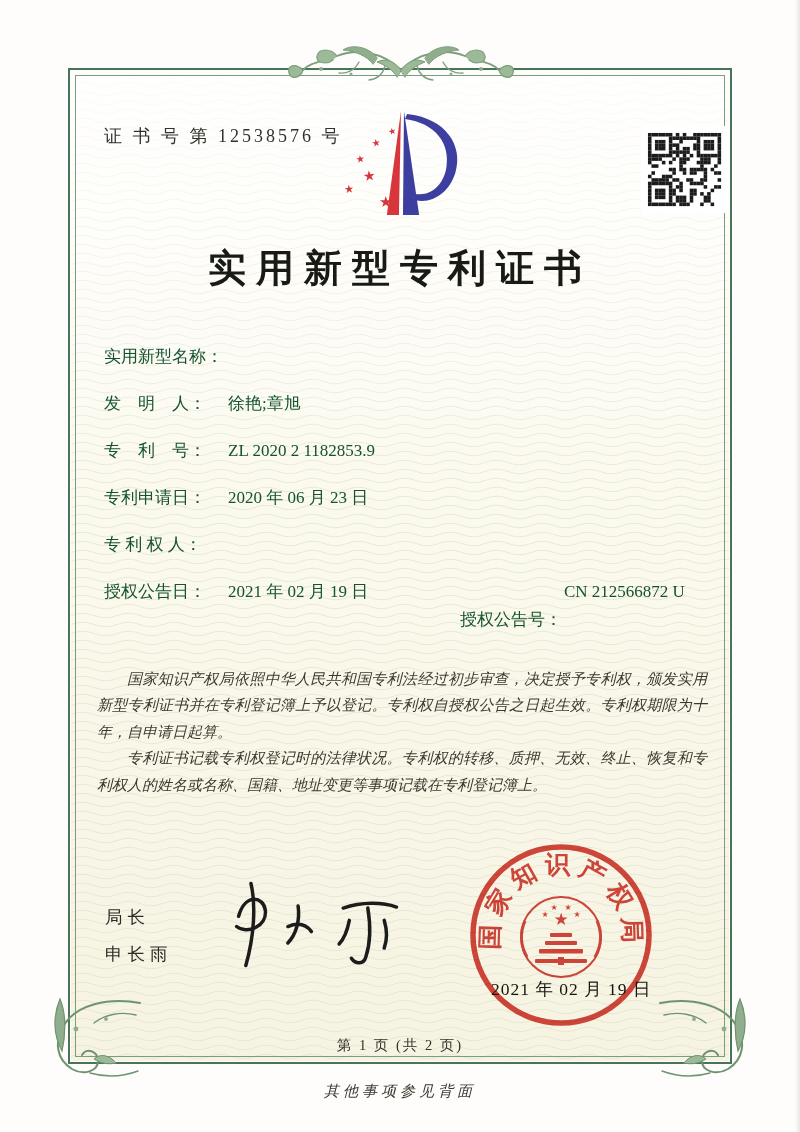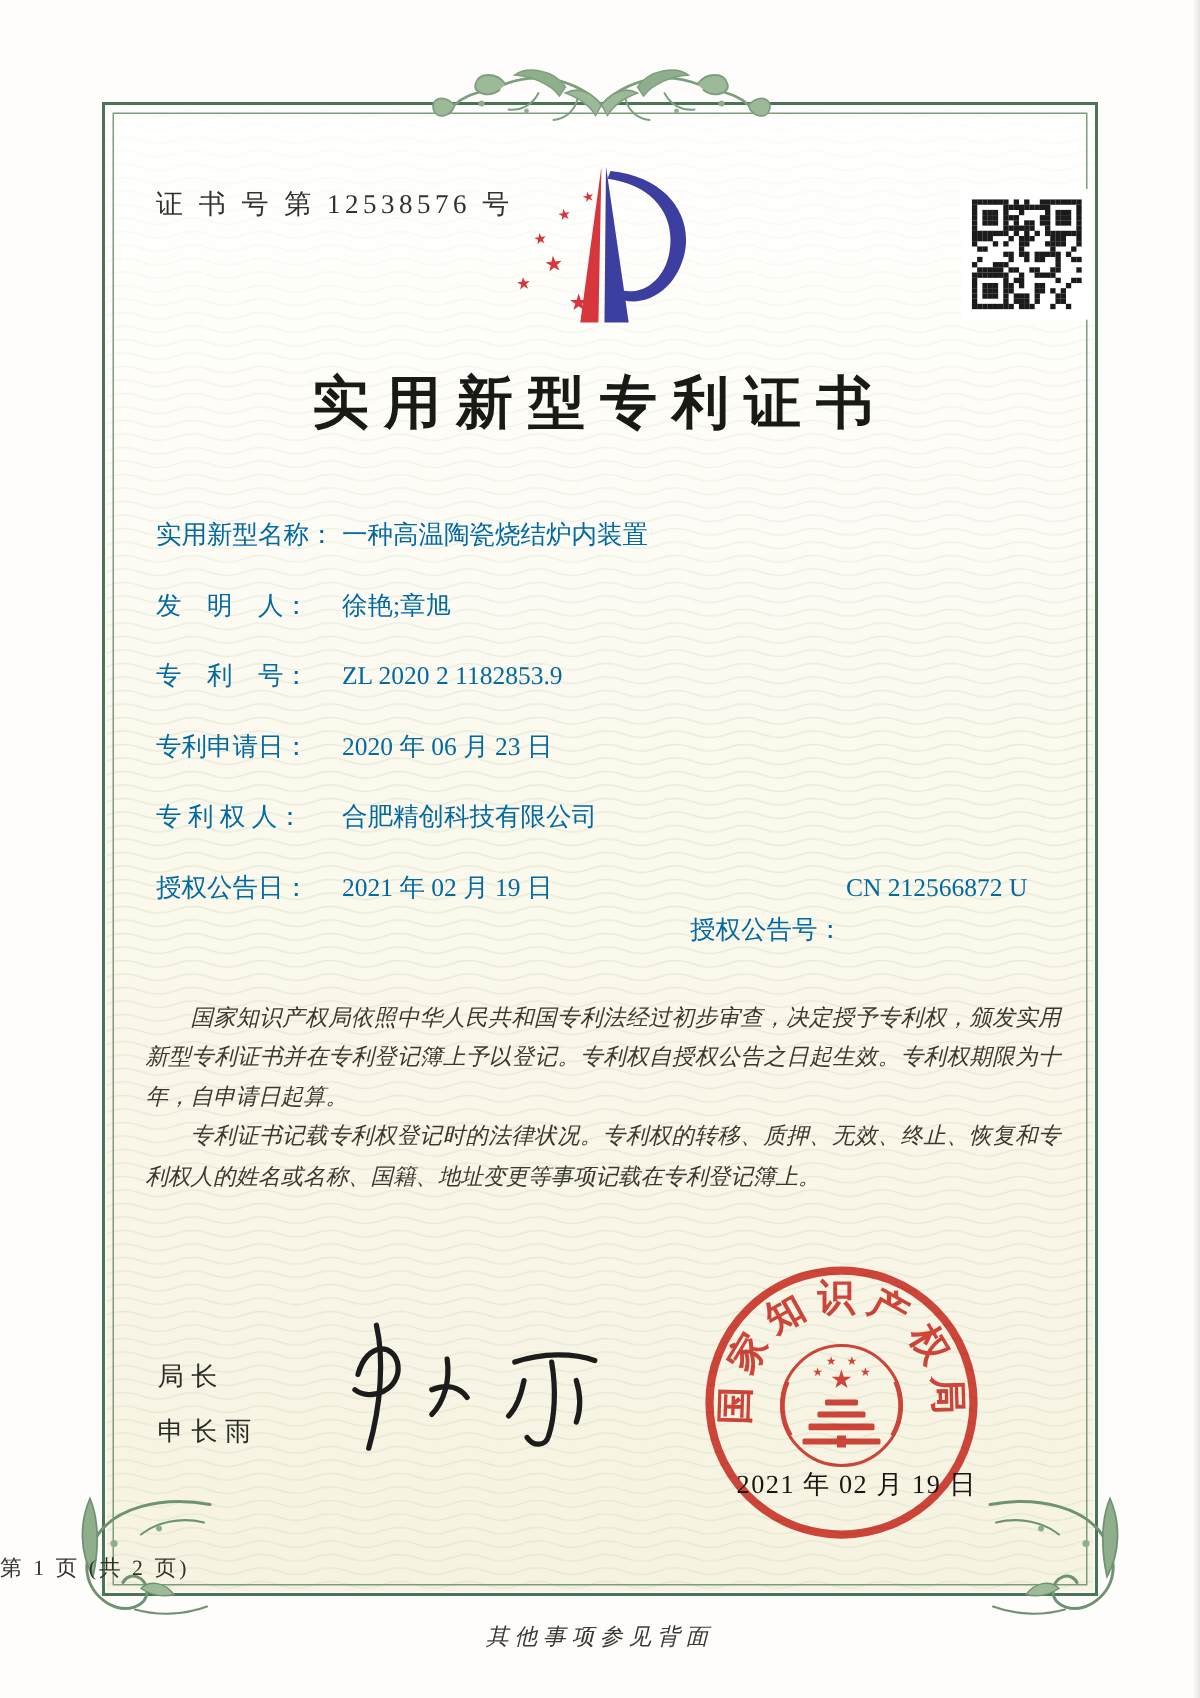--- a/index.html
+++ b/index.html
@@ -32,40 +32,40 @@
   .flourish-br{left:656px;top:993px;width:98px;height:88px;}
 
   .cert-no{position:absolute;left:104px;top:124px;font-size:18px;letter-spacing:3px;color:#33332e;}
 
   .logo{position:absolute;left:338px;top:108px;width:134px;height:116px;}
   .qr{position:absolute;left:641px;top:126px;width:87px;height:87px;background:#fff;}
 
   .title{position:absolute;left:0;top:243px;width:100%;text-align:center;
     font-size:38px;font-weight:700;letter-spacing:10px;color:#191916;}
 
-  .fields{position:absolute;left:104px;top:344px;width:604px;font-size:17px;color:#0369a1;}
+  .fields{position:absolute;left:104px;top:344px;width:604px;font-size:17px;color:#14532d;}
   .row{display:flex;margin-bottom:20.5px;line-height:26.5px;align-items:flex-start;}
   .row .lab{flex:0 0 124px;white-space:pre;}
   .row .val{flex:1;}
   .row.last .val1{flex:0 0 232px;}
   .row.last .lab2{white-space:pre;margin-right:2px;margin-top:28px;}
 
   .paras{position:absolute;left:97px;top:666px;width:610px;
     font-size:15px;line-height:1.76;text-align:justify;color:#3b382f;font-style:italic;}
   .paras p{margin:0;text-indent:2em;}
 
   .signer{position:absolute;left:105px;top:905px;font-size:17.5px;color:#2b2b27;}
   .signer div{margin-bottom:13px;letter-spacing:5px;}
   .signature{position:absolute;left:212px;top:876px;width:205px;height:100px;}
 
   .seal{position:absolute;left:466px;top:840px;width:190px;height:190px;
     mix-blend-mode:multiply;opacity:.92;}
   .issue-date{position:absolute;left:491px;top:977px;font-size:17.5px;letter-spacing:1px;color:#17150f;z-index:6;}
 
-  .page-info{position:absolute;left:0;top:1036px;width:100%;text-align:left;
+  .page-info{position:absolute;left:0;top:1036px;width:100%;text-align:center;
     font-size:14.5px;letter-spacing:2px;color:#33332c;}
   .back-note{position:absolute;left:0;top:1082px;width:100%;text-align:center;
     font-size:15px;letter-spacing:4px;color:#3b382f;font-style:italic;}
 </style>
 </head>
 <body>
 
 <div class="content-bg"></div>
 <svg class="waves" aria-hidden="true">
   <defs>
@@ -363,37 +363,35 @@
     <rect x="13" y="22" width="1.02" height="1.02" fill="#1b1b1b"></rect>
     <rect x="17" y="22" width="1.02" height="1.02" fill="#1b1b1b"></rect>
     <rect x="20" y="22" width="1.02" height="1.02" fill="#1b1b1b"></rect>
   </svg>
 
 <div class="title">实用新型专利证书</div>
 
 <div class="fields">
   <div class="row">
     <span class="lab">实用新型名称：</span>
-    <span class="val">一种高温陶瓷烧结炉内装置</span>
   </div>
   <div class="row">
     <span class="lab">发　明　人：</span>
     <span class="val">徐艳;章旭</span>
   </div>
   <div class="row">
     <span class="lab">专　利　号：</span>
     <span class="val">ZL 2020 2 1182853.9</span>
   </div>
   <div class="row">
     <span class="lab">专利申请日：</span>
     <span class="val">2020 年 06 月 23 日</span>
   </div>
   <div class="row">
     <span class="lab">专 利 权 人：</span>
-    <span class="val">合肥精创科技有限公司</span>
   </div>
   <div class="row last">
     <span class="lab">授权公告日：</span>
     <span class="val val1">2021 年 02 月 19 日</span>
     <span class="lab2">授权公告号：</span>
     <span class="val2">CN 212566872 U</span>
   </div>
 </div>
 
 <div class="paras">

